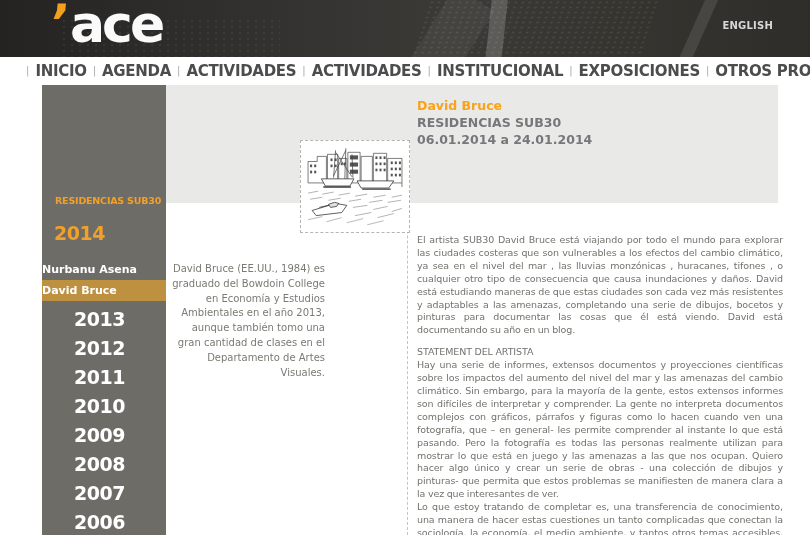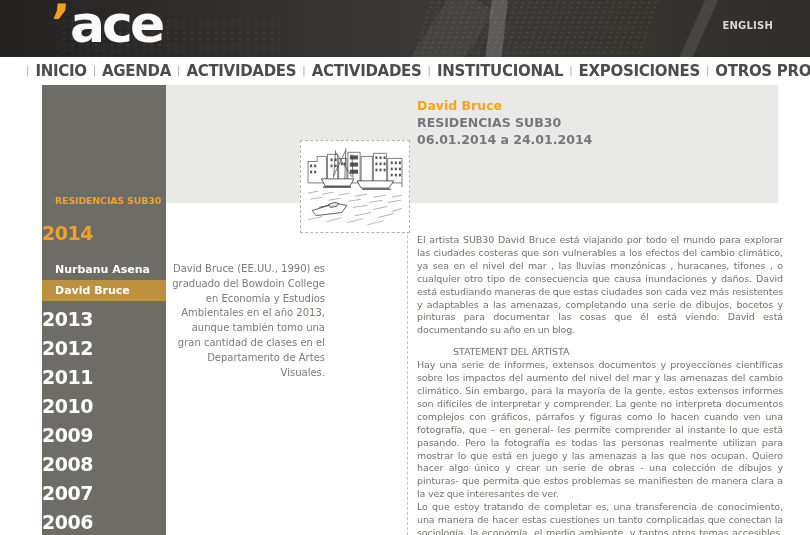--- a/index.html
+++ b/index.html
@@ -30,49 +30,49 @@
   
   .nav { position:absolute; left:0; top:57px; width:810px; height:28px; background:#fff;
          display:flex; align-items:center; padding-left:20px; white-space:nowrap; }
   .nav a { color:#4c4c4e; font-size:15px; font-weight:bold; letter-spacing:-0.3px; text-decoration:none; cursor:pointer; }
   .nav .sep { color:#a9a9a7; font-size:10px; margin:0 6px; position:relative; top:-0.5px; }
 
   
   .sidebar { position:absolute; left:42px; top:85px; width:124px; height:450px; background:#6e6c67; overflow:hidden; }
   .side-section { margin-top:110px; padding-left:13px; color:#f1a02a; font-size:9.5px; font-weight:bold;
                   letter-spacing:-0.2px; cursor:pointer; }
-  .side-year-current { margin-top:16px; color:#f1a02a; font-size:19px; font-weight:bold;
+  .side-year-current { margin-top:16px; padding-left:12px; color:#f1a02a; font-size:19px; font-weight:bold;
                   letter-spacing:-0.5px; cursor:pointer; }
-  .side-artist { margin-top:0; height:21px; line-height:21px; padding-left:13px; color:#fff;
+  .side-artist { margin-top:0; height:21px; line-height:21px; color:#fff;
                  font-size:11px; font-weight:bold; cursor:pointer; }
   .side-artist.first { margin-top:15px; }
   .side-artist.active { background:#bd9140; }
   .side-year { height:29px; line-height:29px; color:#fff; font-size:19px; font-weight:bold;
-               letter-spacing:-0.5px; cursor:pointer; }
+               letter-spacing:-0.5px; cursor:pointer;margin-left:32px; }
   .side-year.first { margin-top:4px; }
 
   
   .band { position:absolute; left:166px; top:85px; width:612px; height:118px; background:#e9e9e7; }
   .titleblock { position:absolute; left:417px; top:97px; }
   .titleblock .t-main { color:#f8a31b; font-size:12.5px; font-weight:bold; line-height:17px; }
   .titleblock .t-sub  { color:#76767b; font-size:12.5px; font-weight:bold; line-height:17px; }
 
   .artframe { position:absolute; left:300px; top:140px; width:110px; height:93px; background:#fff;
               border:1px dashed #b5b5b0; padding:5px; }
   .artframe svg { display:block; }
 
   .vline { position:absolute; left:407px; top:140px; height:395px; width:0; border-left:1px dashed #c4c4bf; }
 
   .bio { position:absolute; left:170px; top:262px; width:155px; text-align:right;
          color:#7a7a74; font-size:10px; line-height:14.8px; }
 
   .maintext { position:absolute; left:417px; top:234px; width:366px; color:#72726d;
               font-size:9.5px; line-height:12.9px; text-align:justify; letter-spacing:-0.1px; word-spacing:-0.3px; }
   .maintext p + p { margin-top:0; }
-  .maintext p.stmt { margin-top:9px;margin-left:36px; }
+  .maintext p.stmt { margin-top:9px; }
 </style>
 </head>
 <body>
 
 <div class="stage">
 
   <div class="hdr">
     <div class="beam b3"></div>
     <div class="beam b1"></div>
     <div class="beam b2"></div>
@@ -208,21 +208,21 @@
         <path d="M13 60 L26 57" fill="none"></path>
         <path d="M22 57 l6 -2 4 1 -2 3 -6 1 Z" fill="#e2e2e2"></path>
       </g>
 
       <g stroke="#777" stroke-width="0.5" fill="none">
         <path d="M2 72 l14 -3 M20 74 l15 -4 M40 75 l16 -4 M60 77 l16 -4"></path>
       </g>
     </svg>
   </div>
 
-  <div class="bio">David Bruce (EE.UU., 1990) es graduado del Bowdoin College en Economía y Estudios Ambientales en el año 2013, aunque también tomo una gran cantidad de clases en el Departamento de Artes Visuales.</div>
+  <div class="bio">David Bruce (EE.UU., 1984) es graduado del Bowdoin College en Economía y Estudios Ambientales en el año 2013, aunque también tomo una gran cantidad de clases en el Departamento de Artes Visuales.</div>
 
   <div class="maintext">
     <p>El artista SUB30 David Bruce está viajando por todo el mundo para explorar las ciudades costeras que son vulnerables a los efectos del cambio climático, ya sea en el nivel del mar , las lluvias monzónicas , huracanes, tifones , o cualquier otro tipo de consecuencia que causa inundaciones y daños. David está estudiando maneras de que estas ciudades son cada vez más resistentes y adaptables a las amenazas, completando una serie de dibujos, bocetos y pinturas para documentar las cosas que él está viendo. David está documentando su año en un blog.</p>
     <p class="stmt">STATEMENT DEL ARTISTA</p>
     <p>Hay una serie de informes, extensos  documentos y proyecciones científicas sobre los impactos del aumento del nivel del mar y las amenazas del cambio climático. Sin embargo, para la mayoría de la gente, estos extensos informes son difíciles de interpretar y comprender. La gente no interpreta documentos complejos  con gráficos, párrafos y figuras  como lo hacen cuando  ven una fotografía, que – en general- les permite  comprender al instante lo que está pasando. Pero la fotografía es todas las personas realmente utilizan para mostrar lo que está en juego y las amenazas a las que nos ocupan. Quiero hacer algo único y crear un serie de obras - una colección de dibujos y pinturas- que permita que estos problemas se manifiesten de manera clara a la vez que interesantes de ver.</p>
     <p>Lo que estoy tratando de completar es, una transferencia de conocimiento, una manera de hacer estas cuestiones un tanto complicadas que conectan la sociología, la economía, el medio ambiente, y tantos otros temas accesibles, comprensibles y relevantes. Para llamar la atención de la gente y alertar desde la comprensión individual  de lo que está pasando.</p>
   </div>
 
 </div>
 

